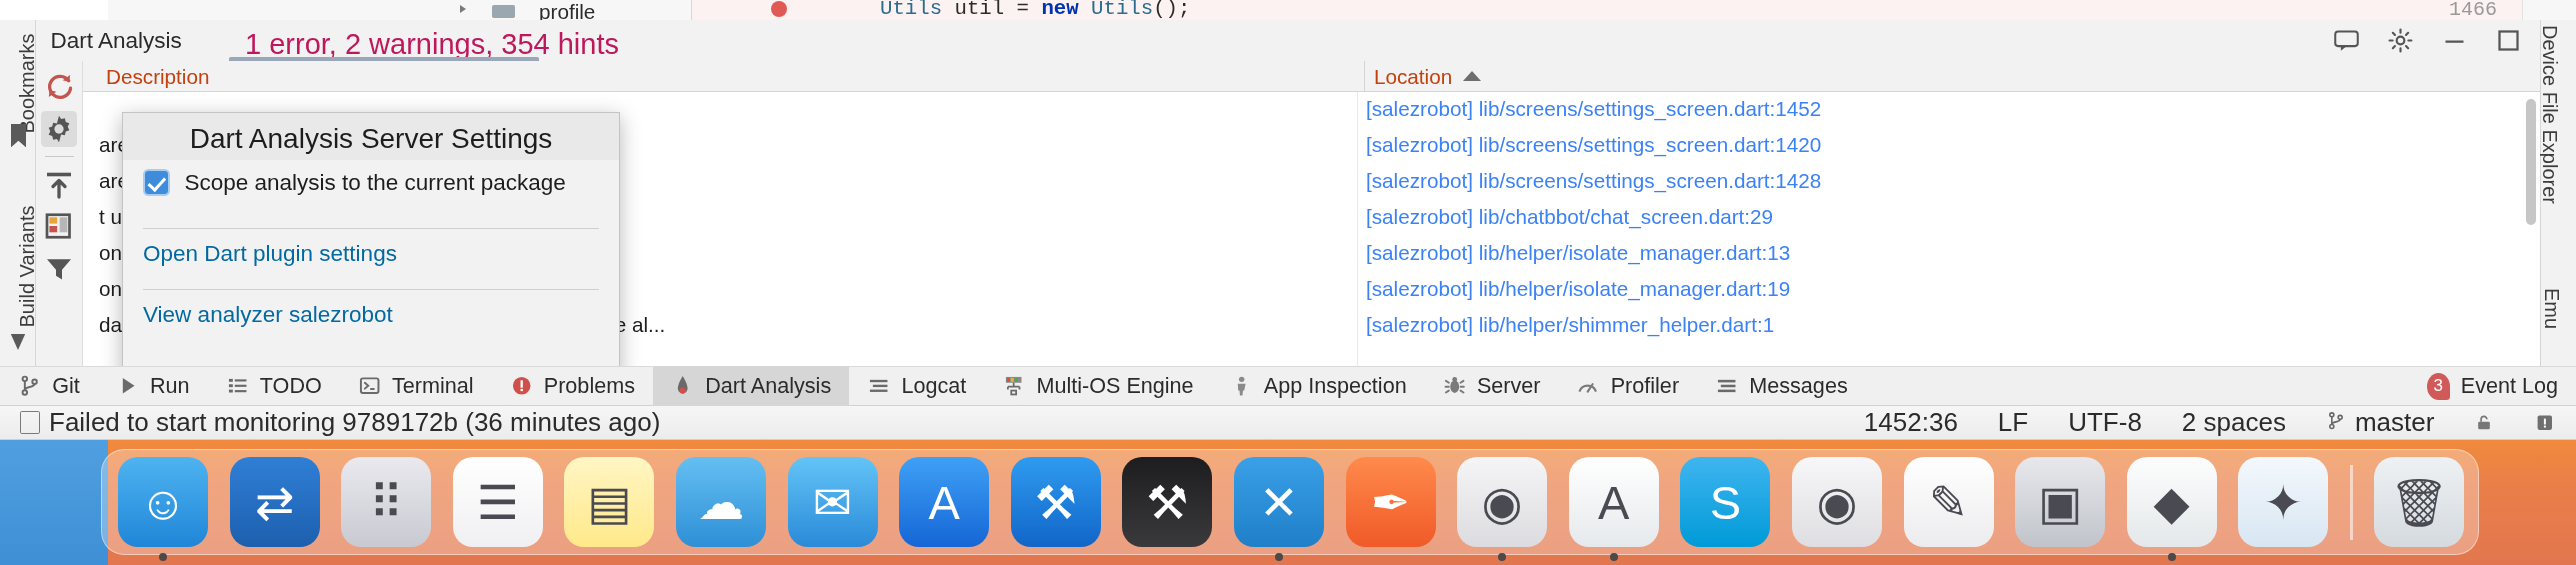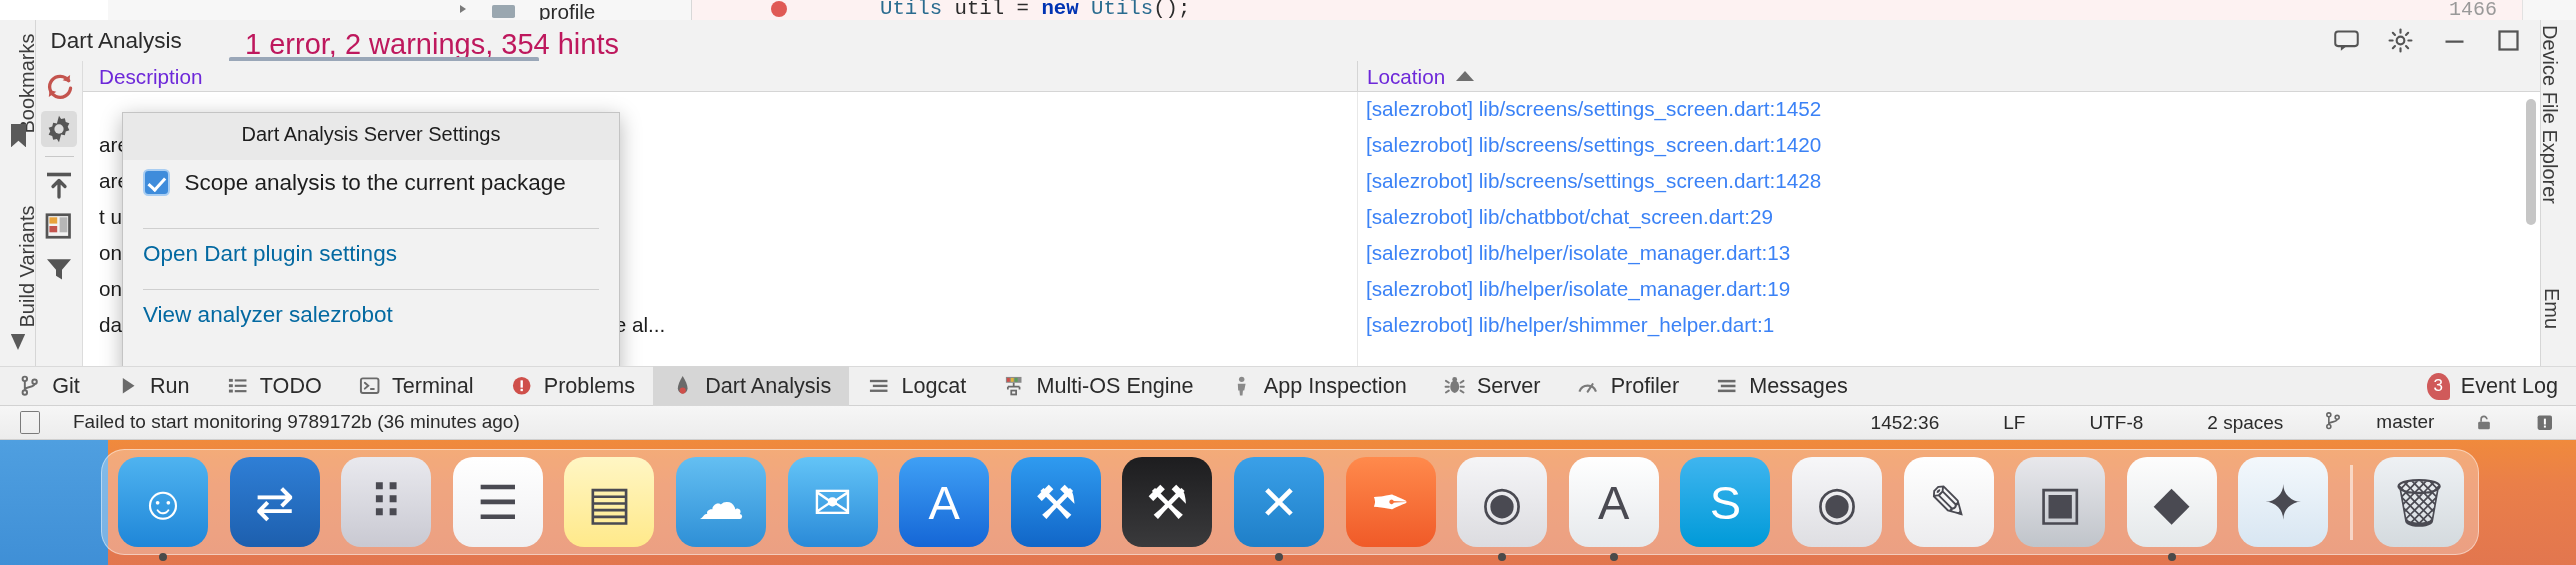--- a/index.html
+++ b/index.html
@@ -93,21 +93,21 @@
 
   
   .tw-gutter { width: 47px; background: #f2f2f2; border-right: 0.9px solid #dcdcdc; position: relative; }
   .g-btn { position: absolute; left: 5.4px; width: 36px; height: 36px; border-radius: 4.5px; }
   .g-btn.active { background: #dcdcdc; }
   .g-sep { position: absolute; left: 9px; width: 29px; height: 0.9px; background: #c8c8c8; }
 
   
   .tw-table { flex: 1; position: relative; background: #ffffff; overflow: hidden; }
   .th-row { position: absolute; left: 0; top: 0; right: 0; height: 30.5px; background: #f2f2f2; border-bottom: 0.9px solid #d5d5d5; }
-  .th { position: absolute; top: 0; height: 30.5px; font-size: 20.7px; color: #6d28d9; padding-top: 3.6px; white-space: nowrap; }
+  .th { position: absolute; top: 0; height: 30.5px; font-size: 20.7px; color: #c2410c; padding-top: 3.6px; white-space: nowrap; margin-left: 7px; }
   .th-desc { left: 16px; }
   .th-loc  { left: 1274px; padding-left: 9px; border-left: 0.9px solid #d5d5d5; width: 1222px; }
   .sort-caret {
     display: inline-block; margin-left: 10.8px; width: 0; height: 0; vertical-align: 2.7px;
     border-left: 9px solid transparent; border-right: 9px solid transparent; border-bottom: 10px solid #6e6e6e;
   }
   .rows { position: absolute; left: 0; top: 31px; right: 0; bottom: 0; }
   .row { position: relative; height: 36px; }
   .row .c-desc { position: absolute; left: 16px; top: 4.5px; font-size: 20.7px; color: #1d1d1d; white-space: nowrap; }
   .row .c-loc  { position: absolute; left: 1283px; top: 4.5px; font-size: 20.7px; color: #3b82f6; white-space: nowrap; }
@@ -115,21 +115,21 @@
 
   .tw-scrollbar { position: absolute; right: 3.6px; top: 38px; width: 10.8px; height: 126px; background: #c6c6c6; border-radius: 5.4px; }
 
   
   .popup {
     position: absolute; left: 86px; top: 92px; width: 498px; height: 266px;
     background: #f2f2f2; border: 0.9px solid #c4c4c4;
     box-shadow: 0 5.4px 20px rgba(0,0,0,0.28);
   }
   .popup-title { position: absolute; left: 0; right: 0; top: 0; height: 47px; background: #e9e9e9;
-    font-size: 20px; color: #1d1d1d; text-align: center; padding-top: 10px; white-space: nowrap; }
+    font-size: 28px; color: #1d1d1d; text-align: center; padding-top: 10px; white-space: nowrap; }
   .popup-check-row { position: absolute; left: 20px; top: 56px; display: flex; align-items: center; gap: 14.4px; }
   .cbx { width: 27px; height: 27px; border-radius: 5.4px; background: #3f8cdb; border: 2.7px solid #a8cdf2; position: relative; }
   .cbx::after {
     content: ""; position: absolute; left: 7.2px; top: 2.7px; width: 7.2px; height: 13.5px;
     border: solid #ffffff; border-width: 0 3.6px 3.6px 0; transform: rotate(42deg);
   }
   .popup-check-label { font-size: 22.5px; color: #1d1d1d; white-space: nowrap; }
   .popup-sep { position: absolute; left: 20px; right: 20px; height: 0.9px; background: #cfcfcf; }
   .popup-link { position: absolute; left: 20px; font-size: 22.5px; color: #0369a1; white-space: nowrap; }
 
@@ -147,21 +147,21 @@
     width: 27px; height: 27px; border-radius: 50% 50% 3.6px 50%; background: #d05a5a;
     color: #fff; font-size: 17px; display: flex; align-items: center; justify-content: center;
   }
 
   
   .statusbar {
     position: absolute; left: 0; top: 406px; width: 2576px; height: 34px;
     background: linear-gradient(#f6f6f6, #ececec); border-bottom: 0.9px solid #cfcfcf;
     display: flex; align-items: center;
   }
-  .sb-text { font-size: 19px; color: #2b2b2b; white-space: nowrap; margin-left: 24px; }
+  .sb-text { font-size: 26px; color: #2b2b2b; white-space: nowrap; }
   .sb-item { display: flex; align-items: center; gap: 9px; padding: 0 20px; }
   .doc-ic { width: 20px; height: 23.4px; border: 1.8px solid #7a7a7a; border-radius: 1.8px; }
 
   
   .dockwrap {
     position: absolute; left: 0; top: 440px; width: 2576px; height: 126px;
     background: linear-gradient(180deg,#f08a3c 0%, #ea7f49 35%, #e2764f 100%);
     overflow: hidden;
   }
   .dock-blue-left {

